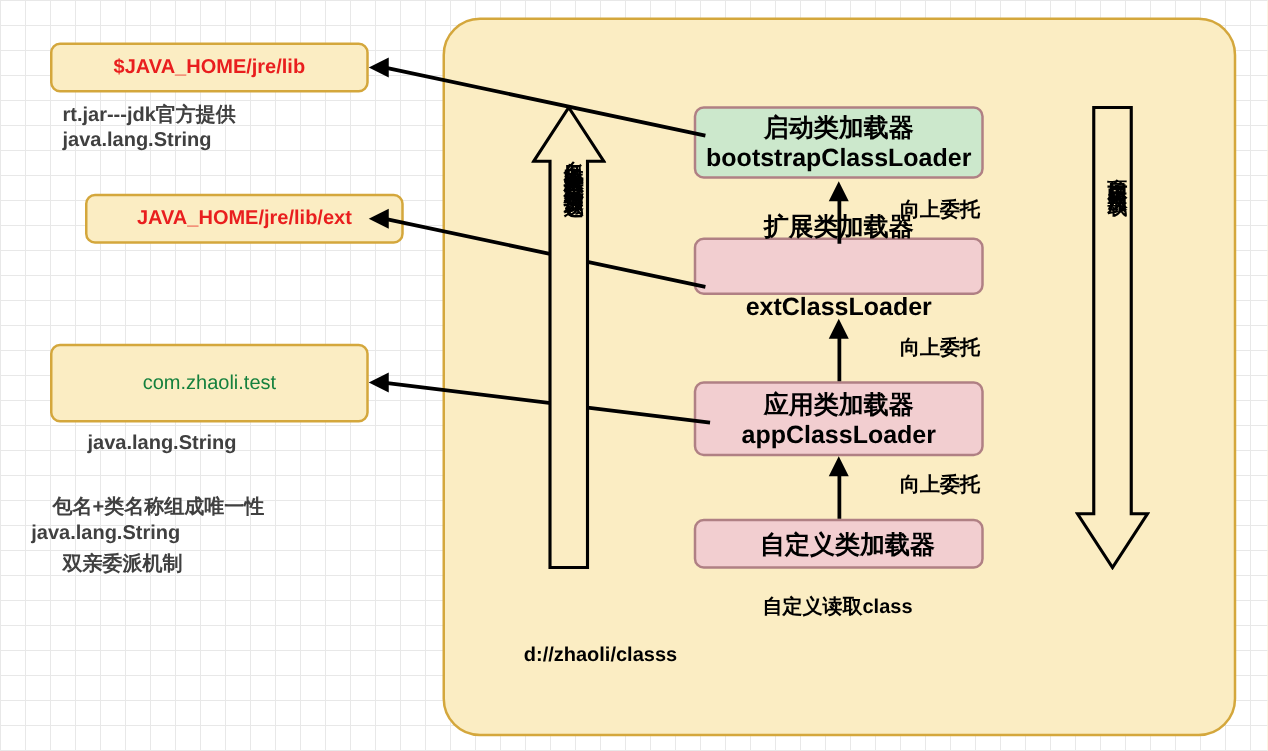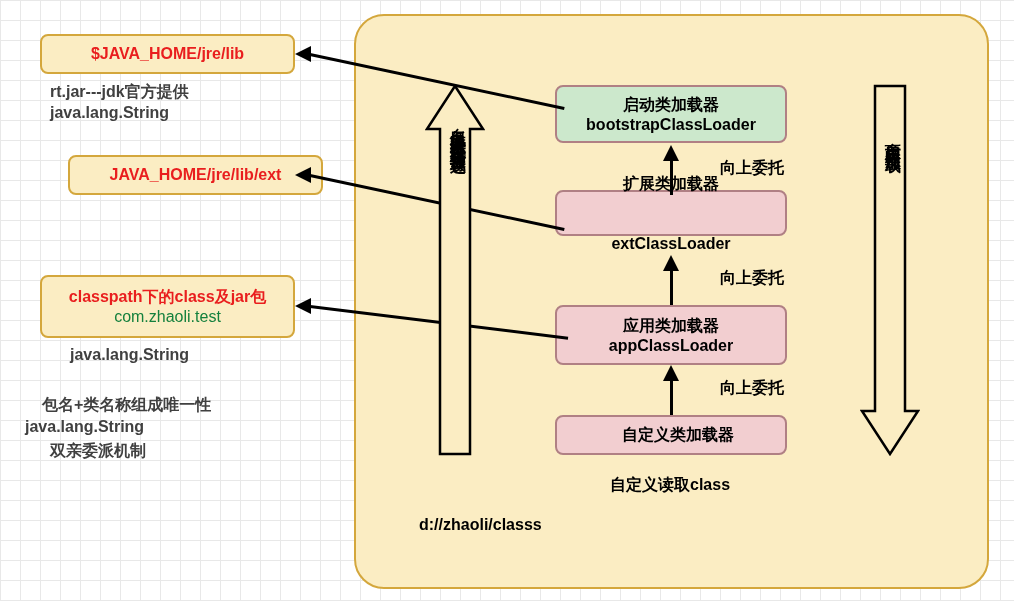--- a/index.html
+++ b/index.html
@@ -47,21 +47,21 @@
     }
     .loader-box {
       position: absolute;
       width: 232px;
       border: 2px solid #B08084;
       border-radius: 8px;
       display: flex;
       flex-direction: column;
       align-items: center;
       justify-content: center;
-      font-size: 16px;
+      font-size: 20px;
       font-weight: bold;
       padding: 6px;
     }
     .loader-green { background: #CCE8CC; }
     .loader-pink { background: #F2CED0; }
     .sub-text { position: absolute; font-size: 16px; font-weight: bold; color: #000; }
     .loader-box .black-text { color: #000; }
     .left-box .black-text { color: #15803d; font-weight: normal; }
     .arrow-up {
       position: absolute;
@@ -110,21 +110,20 @@
   <span>$JAVA_HOME/jre/lib</span>
 </div>
 <div class="left-text" style="left:50px; top:82px;">rt.jar---jdk官方提供</div>
 <div class="left-text" style="left:50px; top:104px;">java.lang.String</div>
 
 <div class="left-box" style="left:40px; top:155px;margin-left:28px;">
   <span>JAVA_HOME/jre/lib/ext</span>
 </div>
 
 <div class="left-box tall" style="left:40px; top:275px;">
-  <span>classpath下的class及jar包</span>
   <span class="black-text">com.zhaoli.test</span>
 </div>
 <div class="left-text" style="left:70px; top:346px;">java.lang.String</div>
 
 <div class="left-text" style="left:42px; top:395px;">包名+类名称组成唯一性</div>
 <div class="left-text" style="left:25px; top:418px;">java.lang.String</div>
 <div class="left-text" style="left:50px; top:441px;">双亲委派机制</div>
 
 <div class="loader-box loader-green" style="left:555px; top:85px; height:58px;">
   <span class="black-text">启动类加载器</span>

